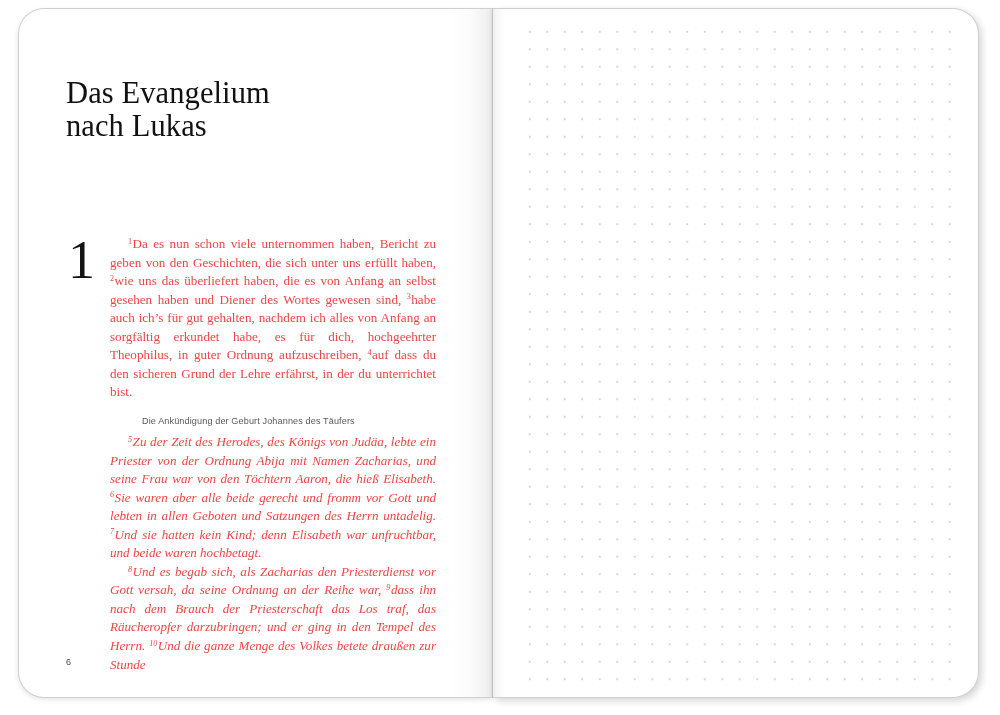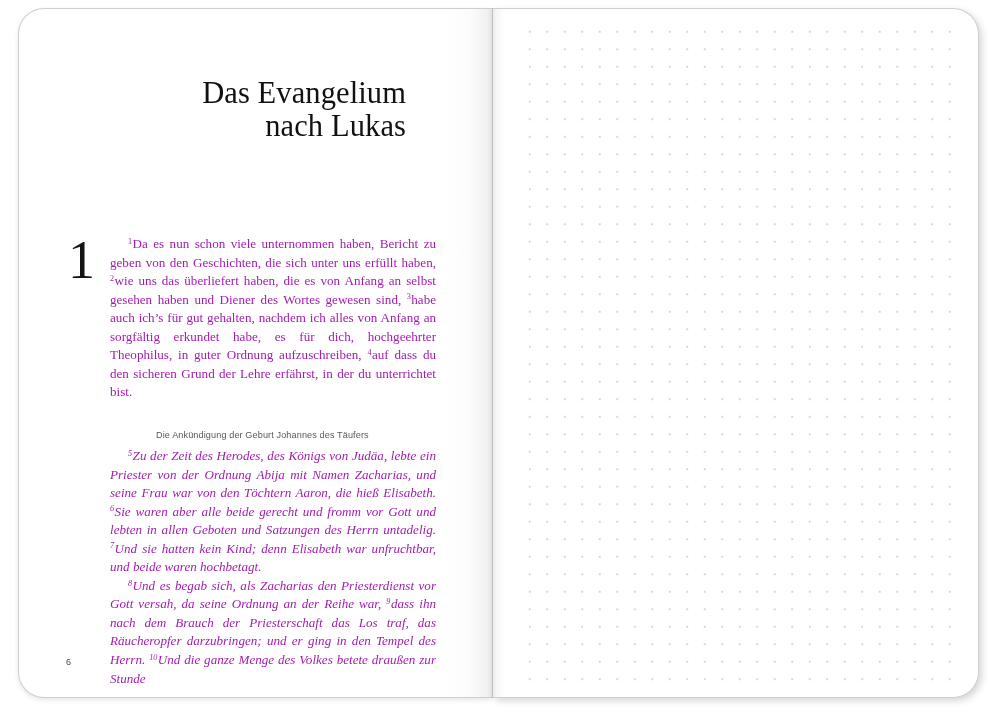--- a/index.html
+++ b/index.html
@@ -69,21 +69,20 @@
     top: 68px;
     left: 0;
     width: 340px;
     font-family: "Liberation Serif", serif;
     font-size: 30.5px;
     line-height: 33px;
     color: #111111;
     letter-spacing: 0.1px;
     font-weight: 400;
     white-space: pre-line;
-    text-align: right;
   }
 
   #chapter-block {
     position: absolute;
     top: 226px;
     left: 0;
     width: 370px;
   }
 
   #chapter-number {
@@ -94,38 +93,38 @@
     font-size: 54px;
     line-height: 54px;
     color: #141414;
     font-weight: 400;
   }
 
   .verse-para {
     font-family: "Liberation Serif", serif;
     font-size: 13.1px;
     line-height: 18.55px;
-    color: #a21caf;
+    color: #ef4444;
     text-align: justify;
     text-justify: inter-word;
     margin: 0;
     hyphens: manual;
   }
   #para-1 {
     margin-left: 44px;
     width: 326px;
     text-indent: 18px;
   }
   .section-heading {
     font-family: "Liberation Sans", sans-serif;
     font-size: 9.1px;
     line-height: 13px;
     letter-spacing: 0.12px;
     color: #58585c;
-    margin: 18px;
+    margin: 4px;
     padding-left: 28px;
   }
   #lower-block {
     position: absolute;
     top: 402px;
     left: 44px;
     width: 326px;
   }
   #lower-block .verse-para { width: 326px; font-style: italic; }
   .indented { text-indent: 18px; }

